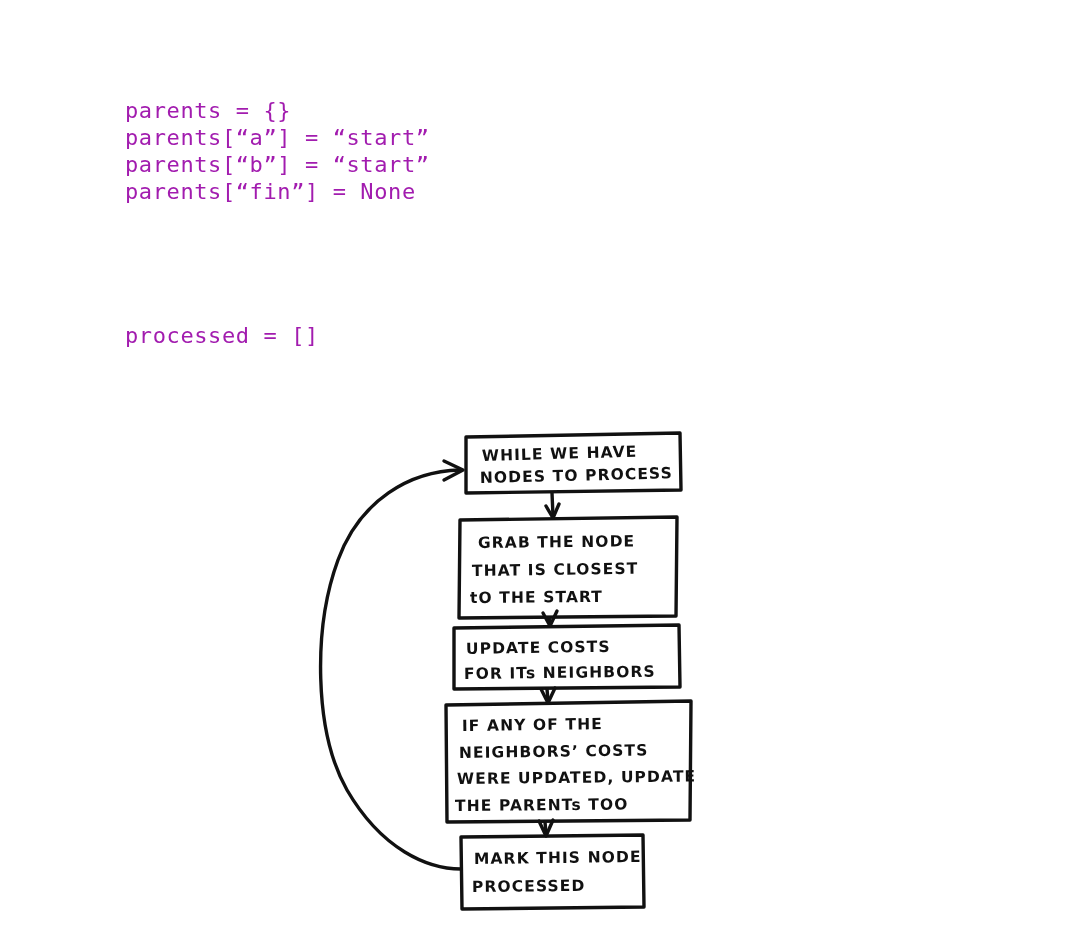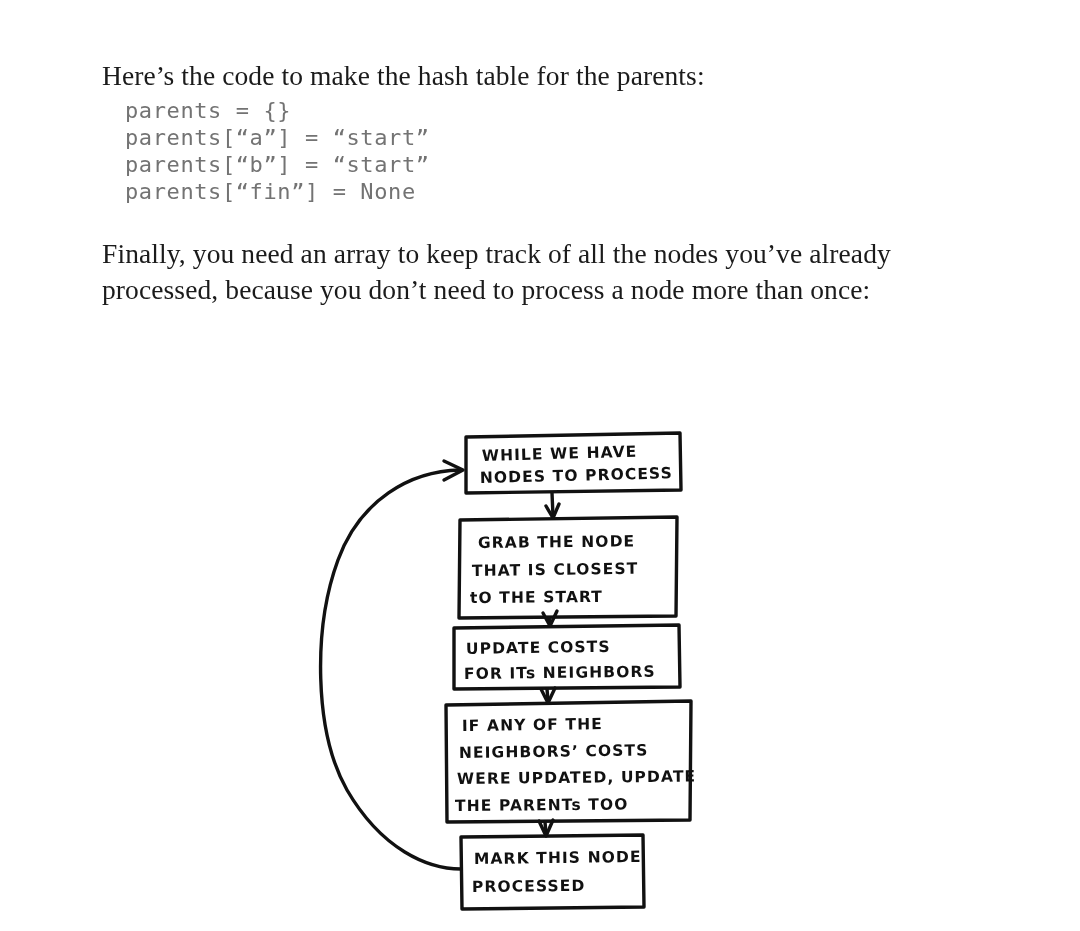--- a/index.html
+++ b/index.html
@@ -36,21 +36,21 @@
   #para-finally{ top: 208px; width: 840px; }
   #para-setup  { top: 354px; width: 820px; }
 
   
   .code {
     position: absolute;
     left: 125px;
     font-family: "DejaVu Sans Mono", "Liberation Mono", monospace;
     font-size: 22px;
     line-height: 27px;
-    color: #737373;
+    color: #a21caf;
     white-space: pre;
     letter-spacing: 0.6px;
   }
   #code-parents   { top: 75px; }
   #code-processed { top: 300px; }
 
   
   #flowchart {
     position: absolute;
     left: 300px;
@@ -70,29 +70,28 @@
     font-weight: 600;
     fill: #111111;
     letter-spacing: 1.1px;
   }
 </style>
 </head>
 <body>
 
 <div class="page">
 
-  <p class="prose" id="para-intro">Here’s the code to make the hash table for the parents:</p>
 
   <pre class="code" id="code-parents">parents = {}
 parents[“a”] = “start”
 parents[“b”] = “start”
 parents[“fin”] = None</pre>
 
-  <p class="prose" id="para-finally">Finally, you need an array to keep track of all the nodes you’ve already processed, because you don’t need to process a node more than once:</p>
 
+  <pre class="code" id="code-processed">processed = []</pre>
 
 
   <div id="flowchart">
     <svg viewBox="0 0 420 500" xmlns="http://www.w3.org/2000/svg">
       <g fill="none" stroke="#111111" stroke-width="3.4" stroke-linecap="round" stroke-linejoin="round">
 
         <path d="M166,17 L380,13 L381,70 L166,73 Z"></path>
 
         <path d="M160,100 L377,97 L376,196 L159,198 Z"></path>
 

